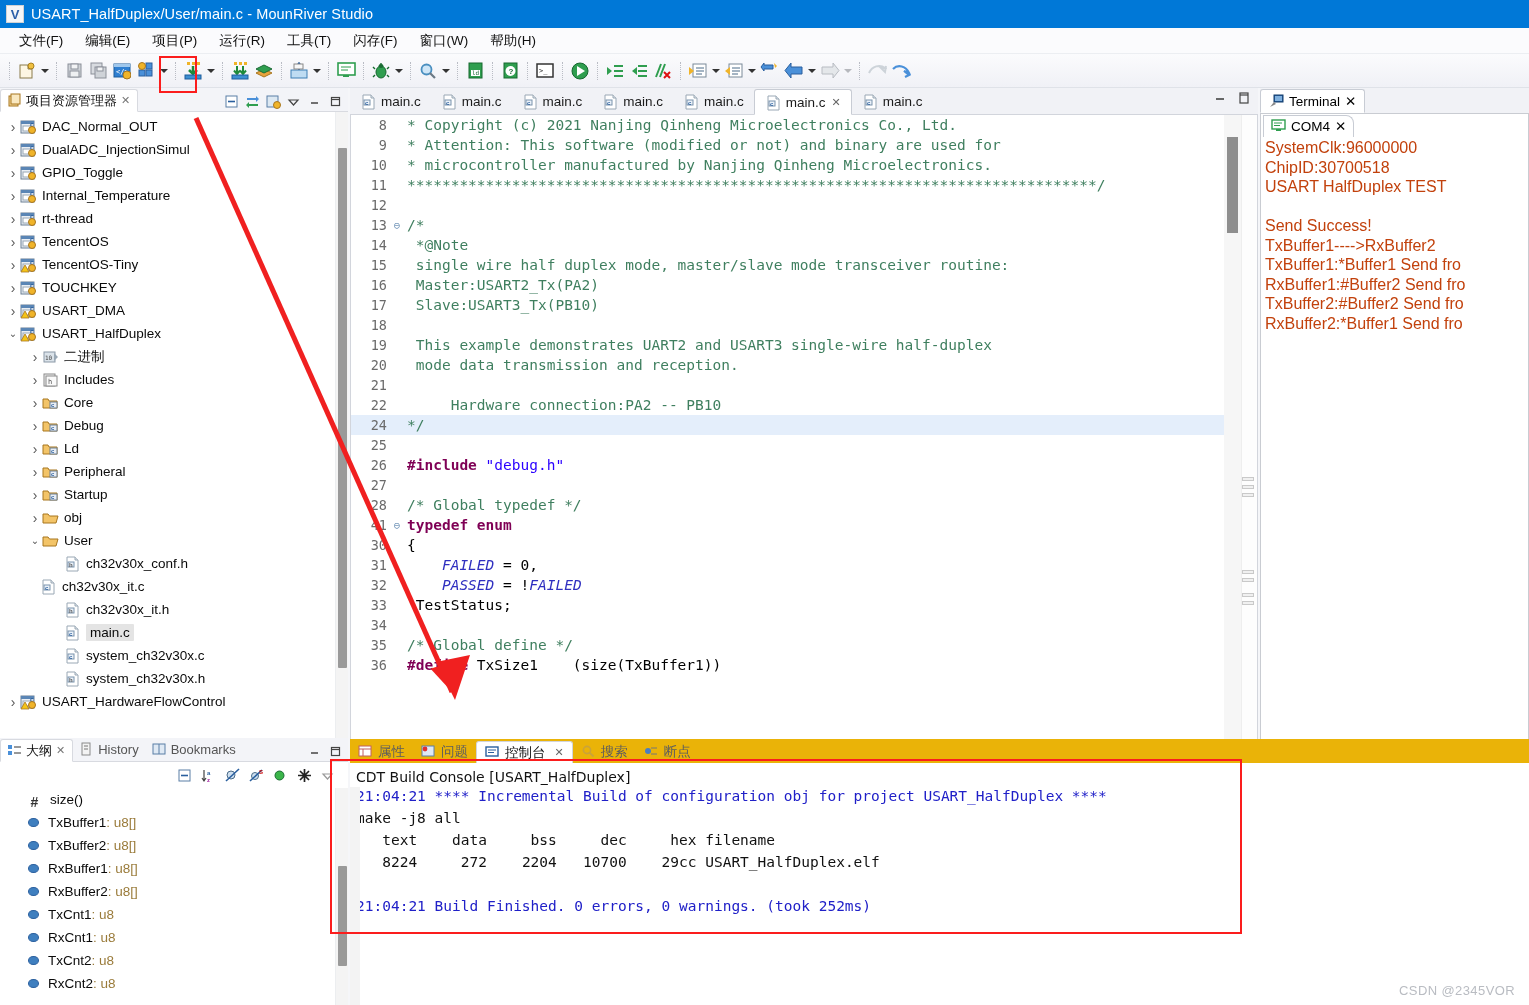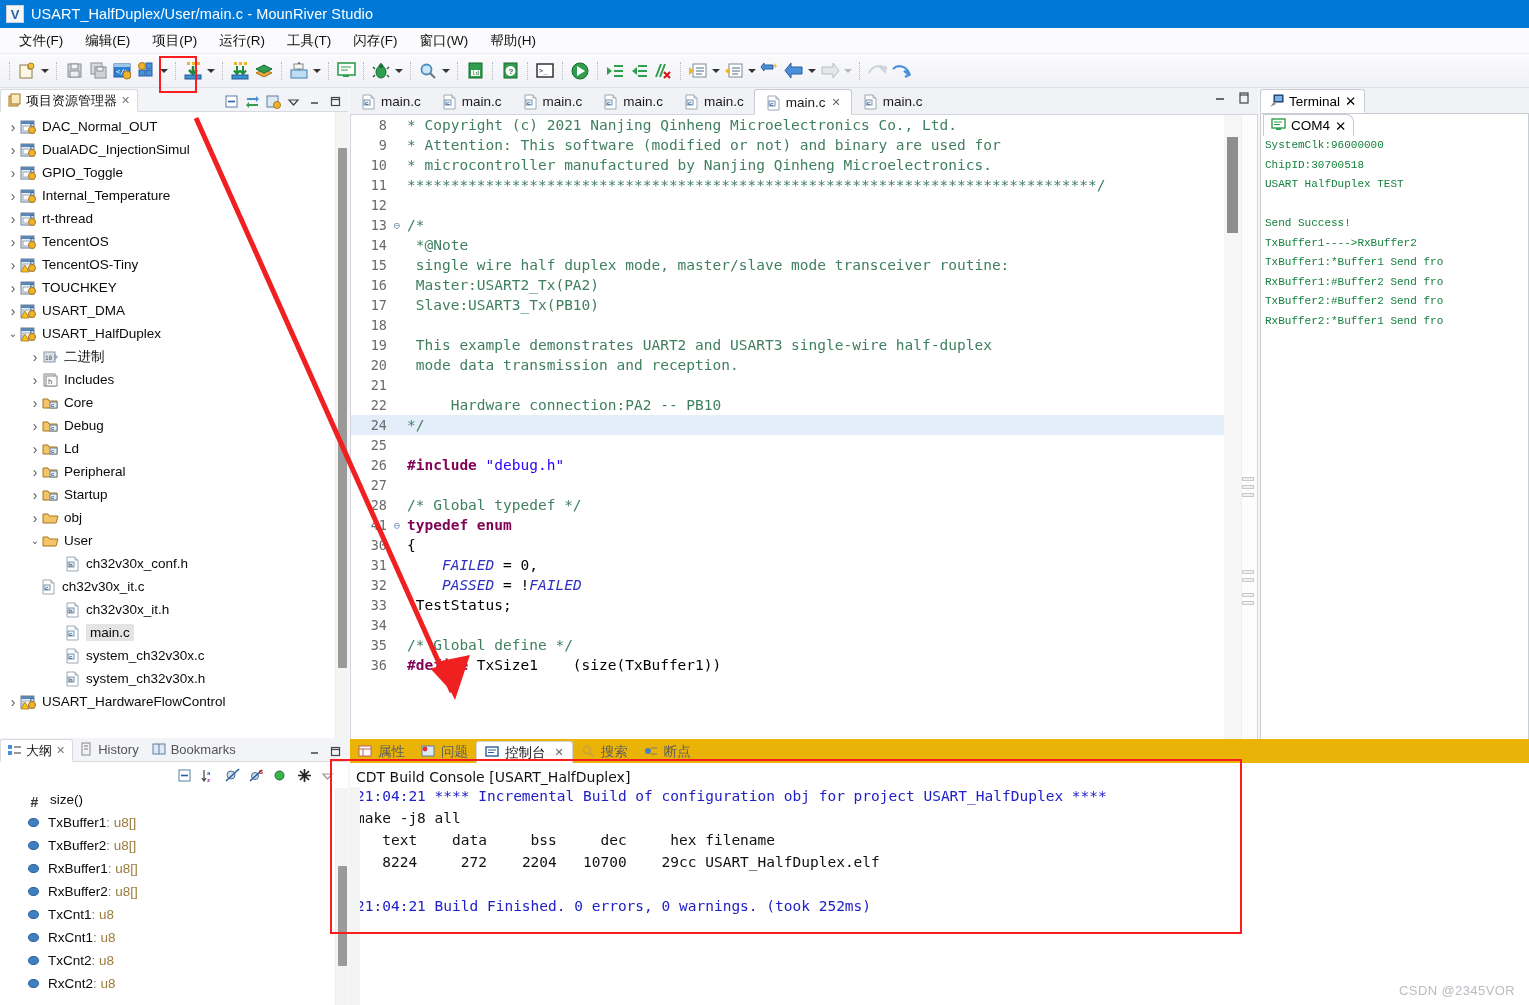--- a/index.html
+++ b/index.html
@@ -107,24 +107,24 @@
   .ed-hscroll { position:absolute; left:0; right:33px; bottom:0; height:18px; background:#f1f1f1; }
   .ed-hthumb { position:absolute; top:4px; left:60px; width:620px; height:11px; background:#8e8e8e; }
 
   
   .rightcol { position:absolute; right:0; top:0; width:269px; bottom:0; }
   .tmtabs { height:25px; background:#f1f2f6; display:flex; align-items:flex-end; }
   .tmtab { display:flex;align-items:center;gap:5px;height:24px;padding:0 8px;font-size:13.5px;
      background:#fff;border:1px solid #c8ccd4;border-bottom-color:#fff;border-radius:3px 3px 0 0;}
   .tmbody { position:absolute; left:0; right:0; top:25px; bottom:36px; background:#fff;
      border:1px solid #c9ccd2; }
-  .comtabs { height:23px; display:flex; align-items:flex-start; background:#fff; padding-left:2px;}
+  .comtabs { height:23px; display:flex; align-items:center; background:#fff; padding-left:2px;}
   .comtab { display:flex;align-items:center;gap:5px;height:22px;padding:0 7px;font-size:13.5px;
      border:1px solid #c8ccd4;border-bottom:none;border-radius:0 8px 0 0;background:#fff;}
-  .tmline { font-family:Liberation Mono, monospace; font-size:11px; color:#15803d;
+  .tmline { font-family:Liberation Sans, sans-serif; font-size:16px; color:#c2410c;
      height:19.5px; white-space:pre; padding-left:4px; }
   .tm-hscroll { position:absolute; left:0; right:0; bottom:0; height:15px; background:#efefef;
      border-top:1px solid #d9d9d9;}
   .tm-hthumb { position:absolute; top:3px; left:12px; right:12px; height:9px; background:#8e8e8e;}
 
   
   .bottom { position:absolute; left:350px; right:0; bottom:0; height:266px; }
   .ctabs { height:24px; display:flex; align-items:flex-end; background:#eab308; }
   .ctab { display:flex; align-items:center; gap:5px; height:23px; padding:0 8px;
      font-size:13.5px; color:#5e5e5e; }

